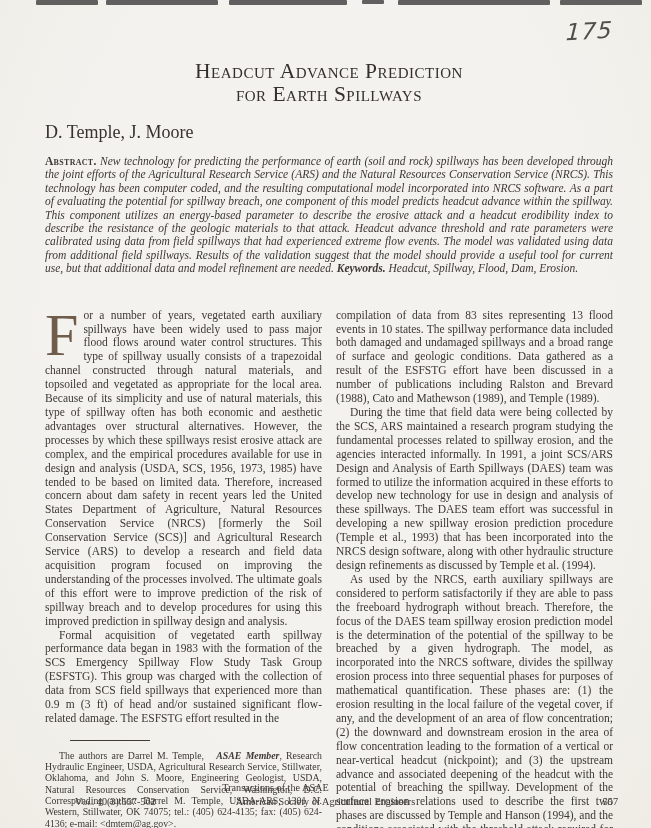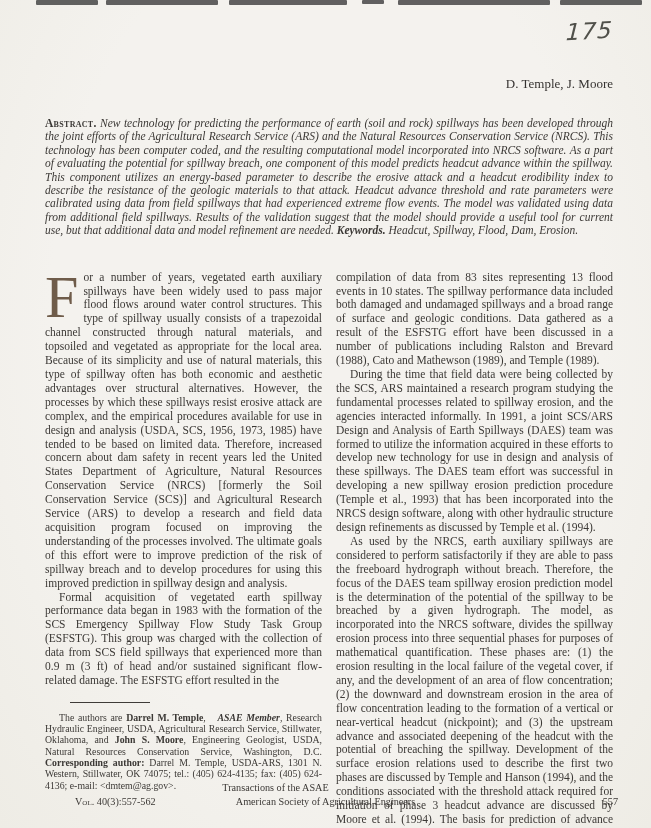--- a/index.html
+++ b/index.html
@@ -26,41 +26,41 @@
   .handwritten {
     position: absolute; top: 18px; left: 566px;
     font-family: "DejaVu Sans", sans-serif;
     font-style: italic; font-size: 23px; color: #50504a;
     letter-spacing: 1px; transform: rotate(-3deg) skewX(-6deg);
   }
 
   .content { position: absolute; left: 45px; top: 60px; width: 568px; }
 
   .title { text-align: center; font-variant: small-caps; font-size: 21.5px; line-height: 23px; color: #33302c; letter-spacing: .5px; }
-  .authors { text-align: right; margin-top: 16px; font-size: 13px; color: #353230; }
+  .authors { text-align: left; margin-top: 16px; font-size: 18px; color: #353230; }
 
-  .abstract { margin-top: 25px; font-size: 11.5px; line-height: 13.4px; text-align: justify; font-style: italic; color: #3b3835; }
+  .abstract { margin-top: 12px; font-size: 11.5px; line-height: 13.4px; text-align: justify; font-style: italic; color: #3b3835; }
   .abstract .label { font-style: normal; font-variant: small-caps; font-weight: bold; letter-spacing: .3px; }
   .abstract .kw-label { font-weight: bold; }
 
   .columns { display: flex; gap: 14px; margin-top: 33px; }
   .col { flex: 0 0 277px; width: 277px; font-size: 11.5px; line-height: 13.9px; text-align: justify; }
   .para { text-indent: 14px; }
   .para.noindent { text-indent: 0; }
   .dropcap {
     float: left;
     font-size: 60px; line-height: 48px;
     padding: 2px 5px 0 0;
     color: #6f5c4a; font-weight: 500;
   }
 
   .footnote-rule { width: 80px; border-top: 1.6px solid #3f3c38; margin: 14px 0 9px 25px; }
   .footnote { font-size: 9.8px; line-height: 11.3px; text-align: justify; }
   .footnote p { text-indent: 14px; }
-  .footnote .b { font-weight: bold; }
+  .footnote .b { font-weight: normal; }
   .footnote .bi { font-weight: bold; font-style: italic; margin-left: 8px; }
 
   .footer-line1 { position: absolute; top: 782px; left: 0; width: 551px; text-align: center; font-size: 10.2px; color: #3b3835; }
   .footer-line2 { position: absolute; top: 796px; left: 0; width: 651px; font-size: 10.2px; color: #3b3835; }
   .footer-line2 .vol { position: absolute; left: 75px; font-variant: small-caps; }
   .footer-line2 .soc { display: block; text-align: center; }
   .footer-line2 .pg { position: absolute; right: 33px; top: 0; }
 </style>
 </head>
 <body>
@@ -71,20 +71,24 @@
   <div class="dash d2"></div>
   <div class="dash d3"></div>
   <div class="dash d4"></div>
   <div class="dash d5"></div>
   <div class="dash d6"></div>
 
   <div class="handwritten">175</div>
 
   <div class="content">
 
+    <div class="title">
+      <div>Headcut Advance Prediction</div>
+      <div>for Earth Spillways</div>
+    </div>
 
     <div class="authors">D. Temple,  J. Moore</div>
 
     <div class="abstract"><span class="label">Abstract.</span><span> New technology for predicting the performance of earth (soil and rock) spillways has been developed through the joint efforts of the Agricultural Research Service (ARS) and the Natural Resources Conservation Service (NRCS). This technology has been computer coded, and the resulting computational model incorporated into NRCS software. As a part of evaluating the potential for spillway breach, one component of this model predicts headcut advance within the spillway. This component utilizes an energy-based parameter to describe the erosive attack and a headcut erodibility index to describe the resistance of the geologic materials to that attack. Headcut advance threshold and rate parameters were calibrated using data from field spillways that had experienced extreme flow events. The model was validated using data from additional field spillways. Results of the validation suggest that the model should provide a useful tool for current use, but that additional data and model refinement are needed. </span><span class="kw-label">Keywords.</span><span> Headcut, Spillway, Flood, Dam, Erosion.</span></div>
 
     <div class="columns">
 
       <div class="col">
         <p class="para noindent"><span class="dropcap">F</span><span>or a number of years, vegetated earth auxiliary spillways have been widely used to pass major flood flows around water control structures. This type of spillway usually consists of a trapezoidal channel constructed through natural materials, and topsoiled and vegetated as appropriate for the local area. Because of its simplicity and use of natural materials, this type of spillway often has both economic and aesthetic advantages over structural alternatives. However, the processes by which these spillways resist erosive attack are complex, and the empirical procedures available for use in design and analysis (USDA, SCS, 1956, 1973, 1985) have tended to be based on limited data. Therefore, increased concern about dam safety in recent years led the United States Department of Agriculture, Natural Resources Conservation Service (NRCS) [formerly the Soil Conservation Service (SCS)] and Agricultural Research Service (ARS) to develop a research and field data acquisition program focused on improving the understanding of the processes involved. The ultimate goals of this effort were to improve prediction of the risk of spillway breach and to develop procedures for using this improved prediction in spillway design and analysis.</span></p>
         <p class="para">Formal acquisition of vegetated earth spillway performance data began in 1983 with the formation of the SCS Emergency Spillway Flow Study Task Group (ESFSTG). This group was charged with the collection of data from SCS field spillways that experienced more than 0.9 m (3 ft) of head and/or sustained significant flow-related damage. The ESFSTG effort resulted in the</p>

